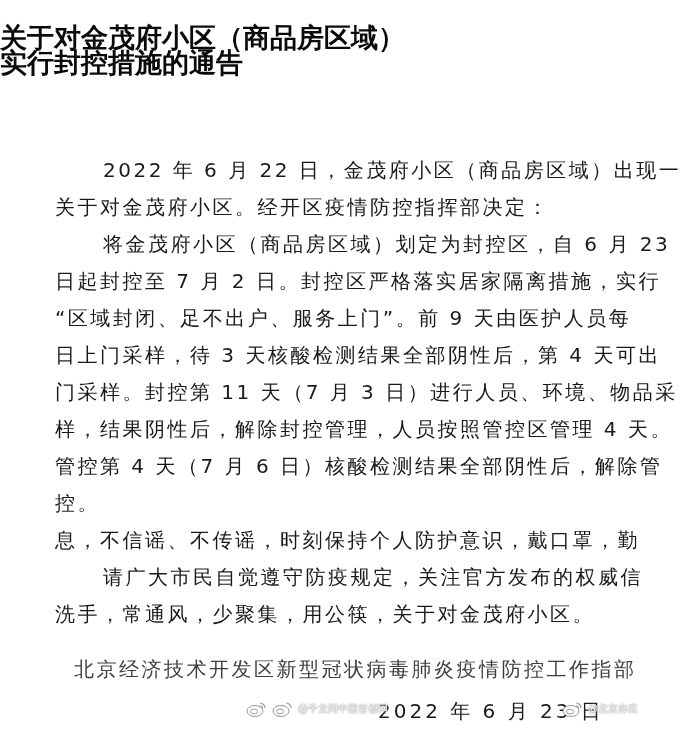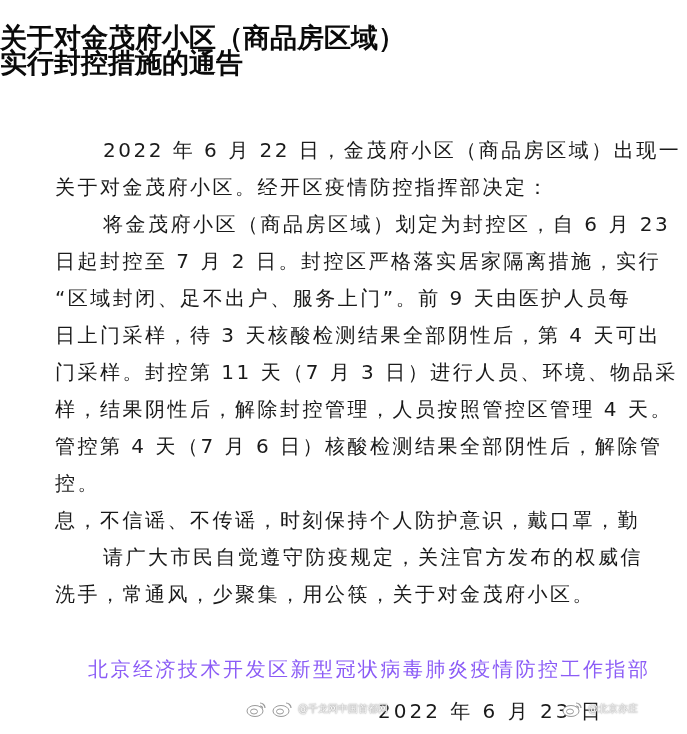--- a/index.html
+++ b/index.html
@@ -33,38 +33,39 @@
     .body-text {
       position: absolute;
       left: 55px;
       width: 556px;
       font-family: "DejaVu Sans", "Liberation Sans", sans-serif;
       font-size: 20px;
       line-height: 37px;
       color: #1a1a1a;
       letter-spacing: 2.5px;
       text-align: justify;
+      margin-top: 20px;
     }
     .line {
       display: block;
       white-space: nowrap;
       height: 37px;
     }
     .indent { padding-left: 48px; }
 
     #para-block { top: 132px; }
 
     .signature {
       position: absolute;
-      left: 88px;
+      left: 74px;
       top: 656px;
       font-family: "DejaVu Sans", "Liberation Sans", sans-serif;
       font-size: 20px;
       letter-spacing: 2.5px;
-      color: #8b5cf6;
+      color: #404040;
       white-space: nowrap;
     }
     .date {
       position: absolute;
       left: 378px;
       top: 698px;
       font-family: "DejaVu Sans", "Liberation Sans", sans-serif;
       font-size: 20px;
       letter-spacing: 3px;
       color: #1a1a1a;

